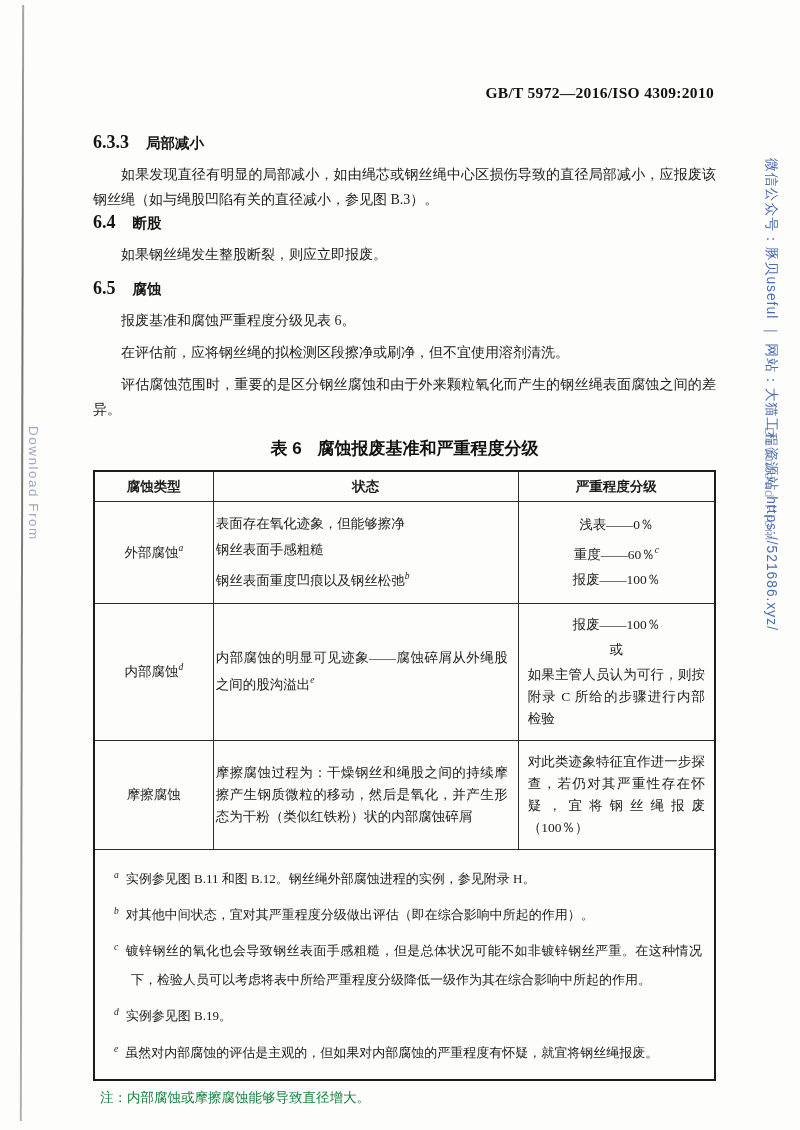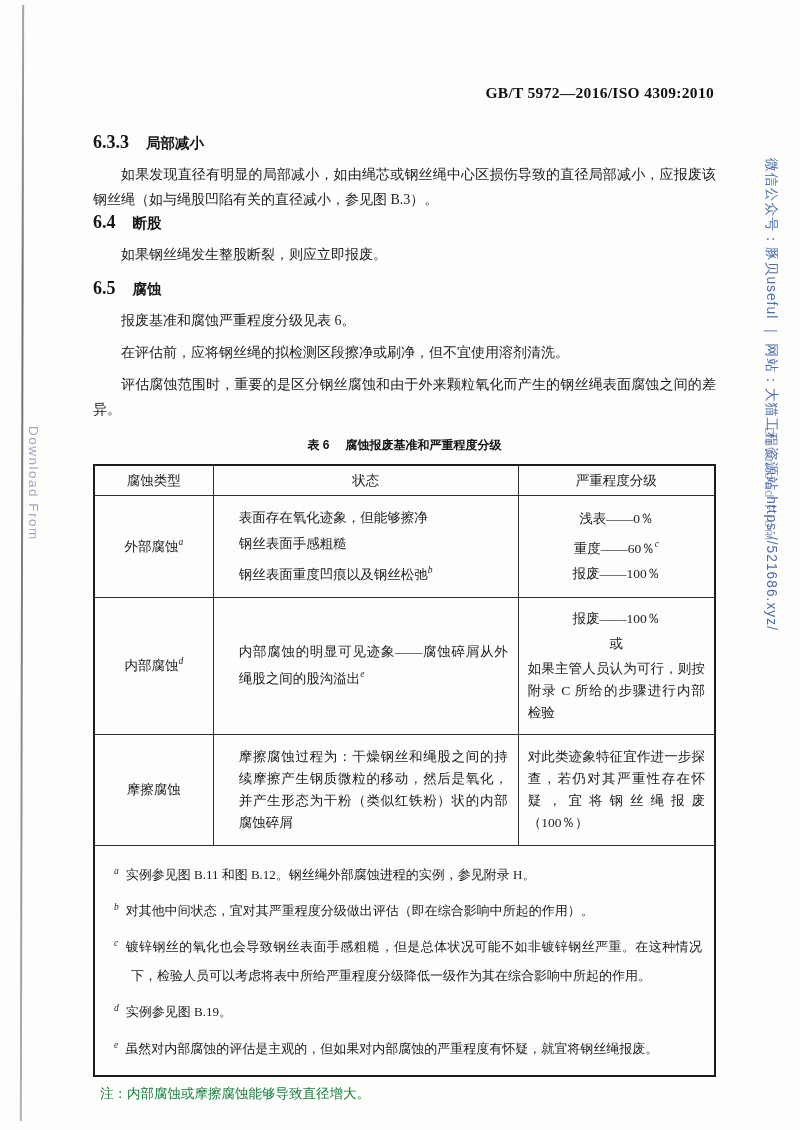--- a/index.html
+++ b/index.html
@@ -48,39 +48,39 @@
     font-size:14px; line-height:25px;
     text-align:justify; text-indent:2em;
     color:#1c1c1c;
   }
   p.body.after-heading { margin-top:9px; }
 
   .table-caption {
     margin:15px 0 10px 0;
     text-align:center;
     font-family:"Liberation Sans","DejaVu Sans",sans-serif;
-    font-weight:bold; font-size:12px; color:#111;
+    font-weight:bold; font-size:17px; color:#111;
   }
   .table-caption .cap-label { margin-right:16px; }
 
   table.t6 {
     width:100%;
     border-collapse:collapse;
     border:2.5px solid #1c1c1c;
     font-size:13.5px;
     color:#1b1b1b;
   }
   .t6 th, .t6 td { border:1px solid #2d2d2d; }
   .t6 th {
     height:27px;
-    font-weight:normal; font-size:13.5px;
+    font-weight:bold; font-size:13.5px;
     text-align:center; vertical-align:middle;margin-left:12px;
   }
   .t6 td.type { text-align:center; vertical-align:middle; font-size:13.5px; }
-  .t6 td.cond { padding:7px 10px 7px 25px; vertical-align:middle; }
+  .t6 td.cond { padding:7px 10px 7px 2px; vertical-align:middle; }
   .t6 td.sev  { padding:7px 9px;  vertical-align:middle;margin-top:13px; }
   .cond-item { line-height:22px; margin:4px 0; text-align:justify; }
   .sev-item  { line-height:22px; margin:3px 0; }
   .sev-item.center { text-align:center; }
   .sev-item.left   { text-align:justify; }
   .t6 td.footcell { padding:7px 12px 8px 9px; }
   .fn {
     margin:4px 0; padding-left:27px; text-indent:-17px;
     line-height:29px; font-size:13px; text-align:justify;
   }

